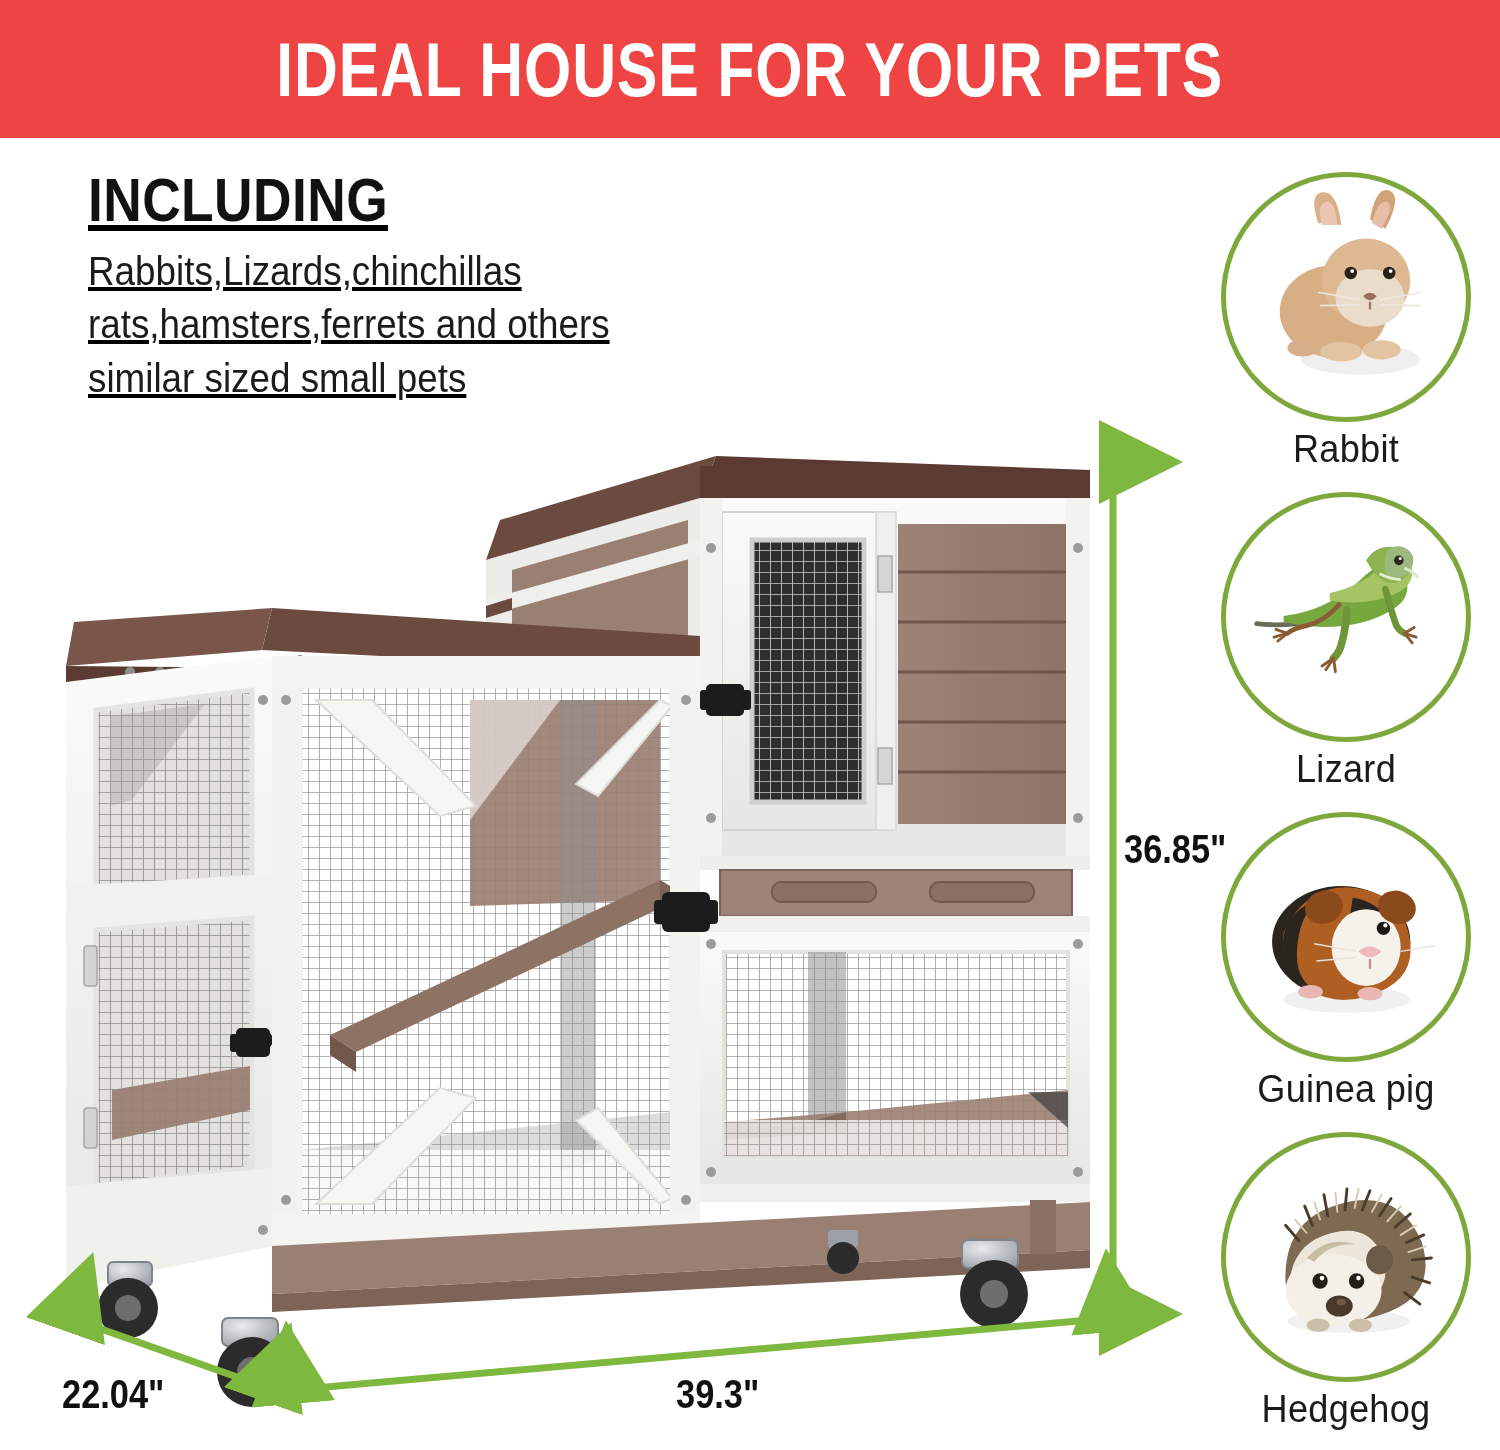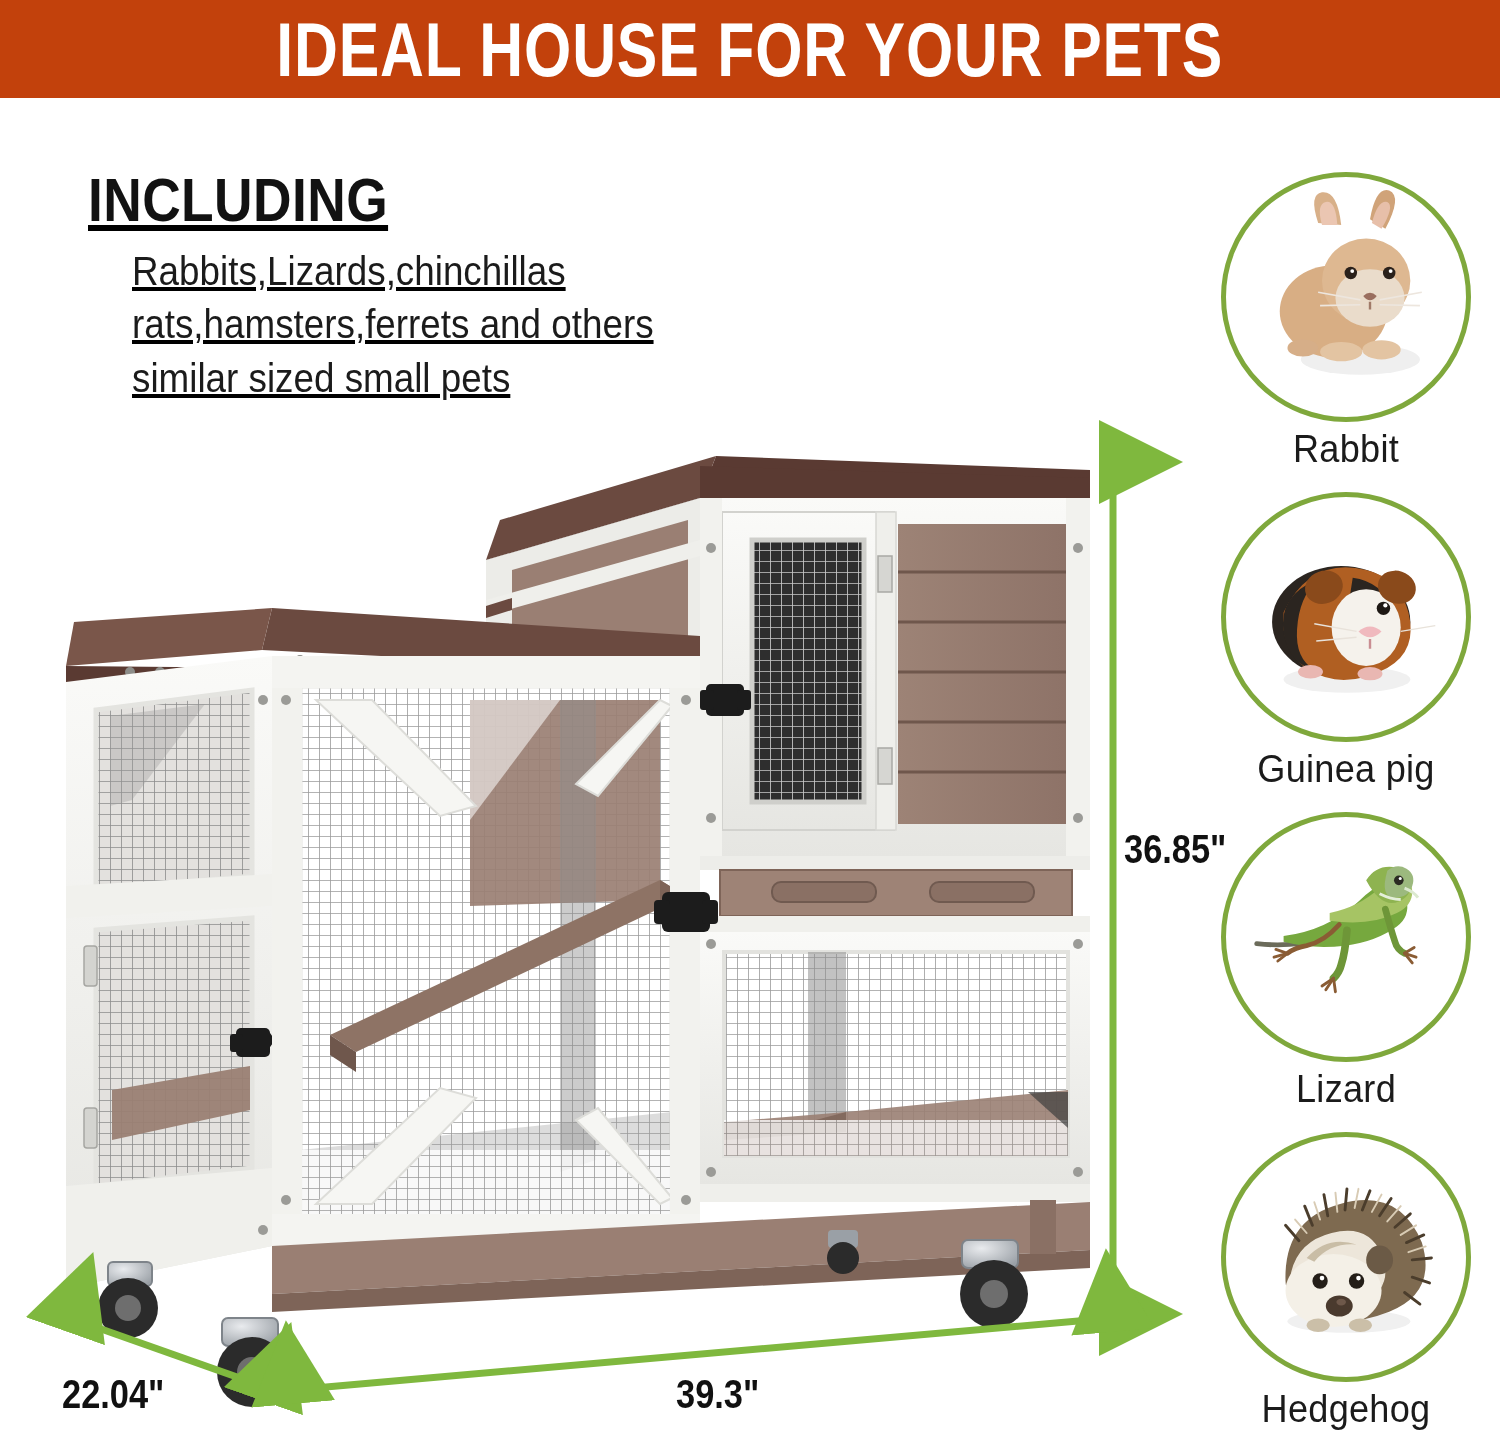--- a/index.html
+++ b/index.html
@@ -7,22 +7,22 @@
     width: 1500px; height: 1450px;
     background: #ffffff;
     font-family: "Liberation Sans", sans-serif;
     overflow: hidden;
   }
   #page { position: relative; width: 1500px; height: 1450px; background:#fff; }
 
   
   .banner {
     position: absolute; left: 0; top: 0;
-    width: 1500px; height: 98px;
-    background: #c2410c;
+    width: 1500px; height: 138px;
+    background: #ef4444;
     display: flex; align-items: center; justify-content: center;
   }
   .banner-title {
     color: #ffffff;
     font-family: "Liberation Sans Narrow", "Liberation Sans", sans-serif;
     font-weight: 700;
     font-size: 76px;
     letter-spacing: 1px;
     transform: scaleX(0.80);
     transform-origin: center;
@@ -35,21 +35,21 @@
   .copy-head {
     font-family: "Liberation Sans Narrow", "Liberation Sans", sans-serif;
     font-weight: 700; font-size: 62px; color: #121212;
     letter-spacing: .5px; transform: scaleX(0.86); transform-origin: left center;
     line-height: 1.02;
   }
   .copy-line {
     font-size: 40px; color: #1b1b1b; line-height: 1.33;
     transform: scaleX(0.92); transform-origin: left center; white-space: nowrap;
   }
-  .copy-body { margin-top: 14px; margin-left: 44px; }
+  .copy-body { margin-top: 14px; }
 
   
   .pets { position: absolute; left: 1206px; top: 172px; width: 280px; }
   .pet { width: 280px; height: 320px; position: relative; }
   .pet-circle {
     width: 250px; height: 250px; margin: 0 auto;
     border: 5px solid #7FA83C; border-radius: 50%;
     position: relative; overflow: hidden; background: #fff;
   }
   .pet-label {
@@ -364,20 +364,55 @@
         <ellipse cx="162" cy="180" rx="20" ry="10" fill="#E3C4A2"></ellipse>
         <ellipse cx="80" cy="178" rx="16" ry="9" fill="#D6AE88"></ellipse>
       </svg>
     </div>
     <div class="pet-label">Rabbit</div>
   </div>
 
   <div class="pet">
     <div class="pet-circle">
       <svg class="pet-art" viewBox="0 0 250 250">
+        <path d="M32 132 q40 4 66 -6 q34 -14 52 -40" stroke="#6B6B5A" stroke-width="5" fill="none" stroke-linecap="round"></path>
+        <path d="M60 124 q46 -6 78 -36 q16 -16 28 -18 q18 -2 22 16 q4 18 -10 28 q-22 16 -54 20 q-34 4 -64 -4Z" fill="#76A83E"></path>
+        <path d="M108 100 q30 -6 52 -26 q12 -11 22 -10 q12 2 12 14 q0 14 -16 22 q-28 14 -70 8Z" fill="#A6C464"></path>
+        <path d="M146 66 q10 -16 28 -14 q16 2 18 16 q2 14 -12 20 q-18 8 -34 -22Z" fill="#8EB350"></path>
+        <path d="M168 56 q10 -8 20 -2 q10 6 6 18 q-4 12 -18 12 q-16 0 -8 -28Z" fill="#9CB97E"></path>
+        <circle cx="180" cy="66" r="5" fill="#2A2A22"></circle>
+        <circle cx="181.5" cy="64" r="1.6" fill="#fff"></circle>
+        <path d="M186 74 q10 4 14 10" stroke="#DCE9D0" stroke-width="3" fill="none"></path>
+        <path d="M160 80 q12 6 22 6" stroke="#E4EFDA" stroke-width="3" fill="none"></path>
+        <path d="M118 112 q-16 18 -34 22 q-12 2 -20 8" stroke="#8A5C34" stroke-width="5" fill="none" stroke-linecap="round"></path>
+        <g stroke="#8A5C34" stroke-width="3" fill="none" stroke-linecap="round">
+          <path d="M64 142 L50 146"></path>
+              <path d="M64 142 L52 138"></path>
+              <path d="M64 142 L54 150"></path>
+        </g>
+        <path d="M126 118 q-2 24 -6 36 q-2 8 -8 14" stroke="#6E9638" stroke-width="8" fill="none" stroke-linecap="round"></path>
+        <g stroke="#8A5C34" stroke-width="3" fill="none" stroke-linecap="round">
+          <path d="M112 168 L100 176"></path>
+              <path d="M112 168 L104 180"></path>
+              <path d="M112 168 L114 182"></path>
+        </g>
+        <path d="M166 96 q6 22 10 34 q2 8 10 12" stroke="#6E9638" stroke-width="7" fill="none" stroke-linecap="round"></path>
+        <g stroke="#8A5C34" stroke-width="3" fill="none" stroke-linecap="round">
+          <path d="M186 142 L198 146"></path>
+              <path d="M186 142 L196 136"></path>
+              <path d="M186 142 L194 152"></path>
+        </g>
+      </svg>
+    </div>
+    <div class="pet-label">Lizard</div>
+  </div>
+
+  <div class="pet">
+    <div class="pet-circle">
+      <svg class="pet-art" viewBox="0 0 250 250">
         <ellipse cx="126" cy="190" rx="66" ry="14" fill="#f0f0f0"></ellipse>
         <ellipse cx="120" cy="130" rx="72" ry="58" fill="#2B2520"></ellipse>
         <path d="M60 120 q28 -58 86 -44 q34 8 44 44 q10 40 -22 58 q-46 24 -82 2 q-30 -20 -26 -60Z" fill="#B05F22"></path>
         <path d="M96 86 q-20 18 -22 52 q-2 30 18 42 q-26 -6 -32 -38 q-6 -40 36 -56Z" fill="#2B2520"></path>
         <path d="M132 84 q30 4 44 34 q-28 -18 -48 -8Z" fill="#2B2520"></path>
         <ellipse cx="146" cy="136" rx="36" ry="40" fill="#F5F2EC"></ellipse>
         <ellipse cx="102" cy="94" rx="20" ry="17" fill="#8A4A1B" transform="rotate(-20 102 94)"></ellipse>
         <ellipse cx="178" cy="94" rx="20" ry="17" fill="#8A4A1B" transform="rotate(18 178 94)"></ellipse>
         <circle cx="164" cy="116" r="7" fill="#1D1814"></circle>
         <circle cx="166" cy="113" r="2.2" fill="#fff"></circle>
@@ -386,55 +421,20 @@
         <g stroke="#E8E2DA" stroke-width="1.5">
           <path d="M136 140 L92 132"></path>
               <path d="M136 146 L94 150"></path>
           <path d="M182 140 L218 134"></path>
         </g>
         <ellipse cx="88" cy="182" rx="13" ry="7" fill="#E9B7B2"></ellipse>
         <ellipse cx="150" cy="184" rx="13" ry="7" fill="#E9B7B2"></ellipse>
       </svg>
     </div>
     <div class="pet-label">Guinea pig</div>
-  </div>
-
-  <div class="pet">
-    <div class="pet-circle">
-      <svg class="pet-art" viewBox="0 0 250 250">
-        <path d="M32 132 q40 4 66 -6 q34 -14 52 -40" stroke="#6B6B5A" stroke-width="5" fill="none" stroke-linecap="round"></path>
-        <path d="M60 124 q46 -6 78 -36 q16 -16 28 -18 q18 -2 22 16 q4 18 -10 28 q-22 16 -54 20 q-34 4 -64 -4Z" fill="#76A83E"></path>
-        <path d="M108 100 q30 -6 52 -26 q12 -11 22 -10 q12 2 12 14 q0 14 -16 22 q-28 14 -70 8Z" fill="#A6C464"></path>
-        <path d="M146 66 q10 -16 28 -14 q16 2 18 16 q2 14 -12 20 q-18 8 -34 -22Z" fill="#8EB350"></path>
-        <path d="M168 56 q10 -8 20 -2 q10 6 6 18 q-4 12 -18 12 q-16 0 -8 -28Z" fill="#9CB97E"></path>
-        <circle cx="180" cy="66" r="5" fill="#2A2A22"></circle>
-        <circle cx="181.5" cy="64" r="1.6" fill="#fff"></circle>
-        <path d="M186 74 q10 4 14 10" stroke="#DCE9D0" stroke-width="3" fill="none"></path>
-        <path d="M160 80 q12 6 22 6" stroke="#E4EFDA" stroke-width="3" fill="none"></path>
-        <path d="M118 112 q-16 18 -34 22 q-12 2 -20 8" stroke="#8A5C34" stroke-width="5" fill="none" stroke-linecap="round"></path>
-        <g stroke="#8A5C34" stroke-width="3" fill="none" stroke-linecap="round">
-          <path d="M64 142 L50 146"></path>
-              <path d="M64 142 L52 138"></path>
-              <path d="M64 142 L54 150"></path>
-        </g>
-        <path d="M126 118 q-2 24 -6 36 q-2 8 -8 14" stroke="#6E9638" stroke-width="8" fill="none" stroke-linecap="round"></path>
-        <g stroke="#8A5C34" stroke-width="3" fill="none" stroke-linecap="round">
-          <path d="M112 168 L100 176"></path>
-              <path d="M112 168 L104 180"></path>
-              <path d="M112 168 L114 182"></path>
-        </g>
-        <path d="M166 96 q6 22 10 34 q2 8 10 12" stroke="#6E9638" stroke-width="7" fill="none" stroke-linecap="round"></path>
-        <g stroke="#8A5C34" stroke-width="3" fill="none" stroke-linecap="round">
-          <path d="M186 142 L198 146"></path>
-              <path d="M186 142 L196 136"></path>
-              <path d="M186 142 L194 152"></path>
-        </g>
-      </svg>
-    </div>
-    <div class="pet-label">Lizard</div>
   </div>
 
   <div class="pet">
     <div class="pet-circle">
       <svg class="pet-art" viewBox="0 0 250 250">
         <ellipse cx="128" cy="192" rx="64" ry="12" fill="#f0f0f0"></ellipse>
         <path d="M62 150 q-2 -64 56 -80 q62 -18 86 40 q16 52 -34 72 q-56 22 -92 -6 q-16 -12 -16 -26Z" fill="#7E6A50"></path>
         <g stroke="#4B3D2C" stroke-width="3" stroke-linecap="round">
           <path d="M76 108 L62 92"></path>
               <path d="M90 92 L82 72"></path>

